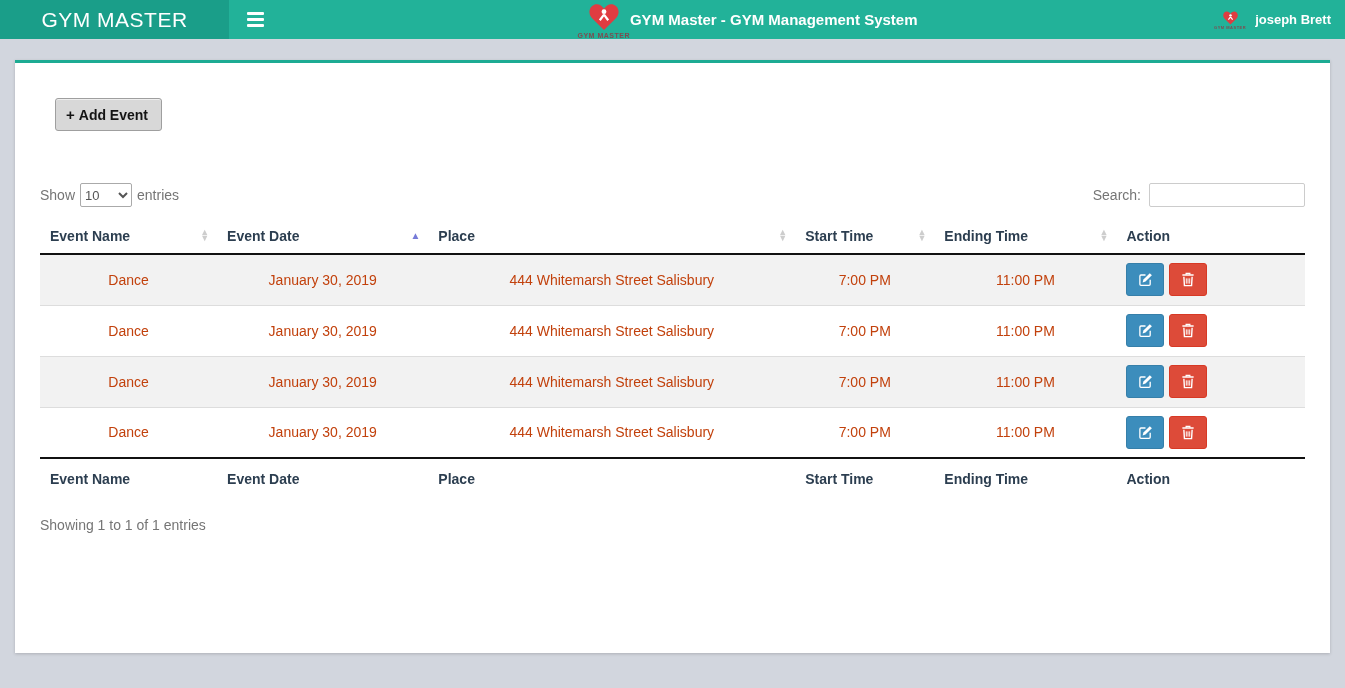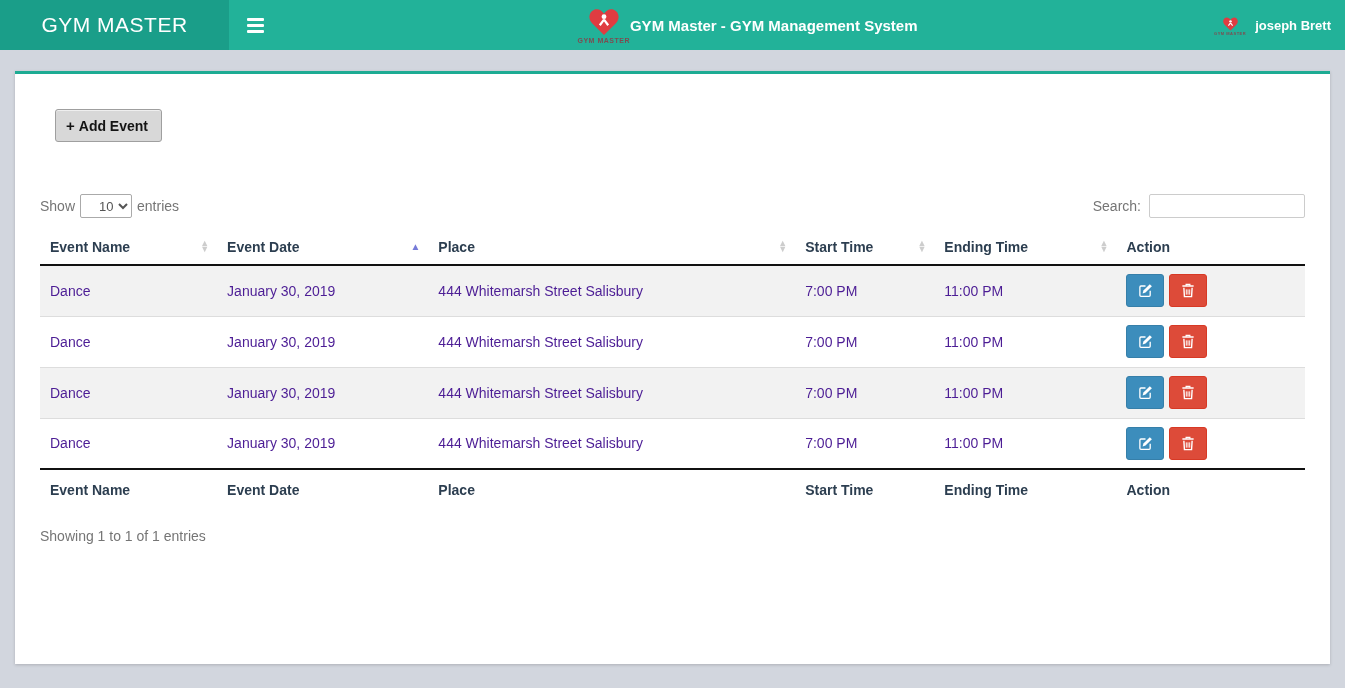--- a/index.html
+++ b/index.html
@@ -1,20 +1,20 @@
 <!DOCTYPE html>
 <html><head>
 <meta charset="utf-8">
 <style>
   * { margin:0; padding:0; box-sizing:border-box; }
   html,body { width:1345px; height:688px; overflow:hidden; }
   body { background:#d2d6de; font-family:"Liberation Sans", sans-serif; font-size:14px; color:#555; }
 
   
-  .navbar { display:flex; align-items:stretch; height:50px; background:#22b299; }
+  .navbar { display:flex; align-items:stretch; height:39px; background:#22b299; }
   .brand { width:229px; background:#1a9e89; color:#fff; font-size:21px; letter-spacing:.5px;
            display:flex; align-items:center; justify-content:center; cursor:pointer; }
   .nav-toggle { width:52px; display:flex; align-items:center; justify-content:center; cursor:pointer; }
   .nav-toggle .bars { display:flex; flex-direction:column; gap:3px; }
   .nav-toggle .bars span { display:block; width:17px; height:3px; background:#fff; border-radius:1px; }
   .nav-center { flex:1; display:flex; align-items:center; justify-content:center; }
   .logo-box { display:flex; flex-direction:column; align-items:center; line-height:1; margin-top:2px; }
   .logo-box .logo-text { font-size:7px; font-weight:bold; color:#8e3a44; opacity:.85; letter-spacing:.5px; margin-top:1px; }
   .nav-title { color:#fff; font-weight:bold; font-size:15px; }
   .nav-user { display:flex; align-items:center; gap:9px; padding-right:14px; cursor:pointer; }
@@ -34,39 +34,39 @@
   .btn-add { background:#d8d8d8; border:1px solid #9f9f9f; border-radius:3px; color:#141414;
              font-size:14px; font-weight:600; padding:7px 13px 7px 10px; cursor:pointer; margin-right:12px;
              box-shadow:inset 0 1px 0 rgba(255,255,255,.6); display:flex; align-items:center; gap:4px;
              font-family:"Liberation Sans", sans-serif; }
   .btn-add .plus { font-weight:bold; font-size:15px; }
 
   
   .controls { display:flex; justify-content:space-between; align-items:center; margin-top:52px; color:#757575; }
   .length-wrap { display:flex; align-items:center; gap:5px; }
   .length-wrap select { width:52px; height:24px; border:1px solid #aaa; border-radius:2px; color:#555;
-                        font-size:13px; padding-left:14px; font-family:"Liberation Sans", sans-serif; background:#fff; }
+                        font-size:13px; padding-left:0; font-family:"Liberation Sans", sans-serif; background:#fff; }
   .search-wrap { display:flex; align-items:center; gap:8px; }
   .search-wrap input { width:156px; height:24px; border:1px solid #ccc; border-radius:2px; padding:0 6px;
                        font-family:"Liberation Sans", sans-serif; font-size:13px; }
 
   
   table.events { width:100%; border-collapse:collapse; table-layout:fixed; margin-top:12px; }
   col.c0 { width:14%; }  col.c1 { width:16.7%; } col.c2 { width:29%; }
   col.c3 { width:11%; }  col.c4 { width:14.4%; } col.c5 { width:14.9%; }
   thead th { text-align:left; color:#2c3e50; font-size:14px; font-weight:bold; padding:9px 26px 9px 10px;
              border-bottom:2px solid #111; position:relative; cursor:pointer; }
   thead th.no-sort { cursor:default; }
   .sort-icon { position:absolute; right:8px; top:50%; transform:translateY(-50%); display:flex;
                flex-direction:column; line-height:.62; font-size:9px; color:#cdcdcd; }
   .sort-icon.both::before { content:"▲"; }
   .sort-icon.both::after  { content:"▼"; }
   .sort-icon.asc { color:#767bd8; font-size:10px; }
   .sort-icon.asc::before { content:"▲"; }
-  tbody td { padding:8px 10px; height:51px; color:#4c1d95; font-size:14px; border-top:1px solid #ddd; }
+  tbody td { padding:8px 10px; height:51px; color:#c2410c; font-size:14px; border-top:1px solid #ddd;text-align:center; }
   tbody tr:first-child td { border-top:none; }
   tbody tr:nth-child(odd) { background:#f2f2f2; }
   tfoot th { text-align:left; color:#2c3e50; font-size:14px; font-weight:bold; padding:12px 10px;
              border-top:2px solid #111; }
 
   .action-cell { display:flex; gap:5px; }
   .btn-ic { width:38px; height:33px; border-radius:3px; display:flex; align-items:center; justify-content:center;
             cursor:pointer; border:1px solid transparent; }
   .btn-edit { background:#3c8dbc; border-color:#367fa9; }
   .btn-del  { background:#dd4b39; border-color:#d73925; }

